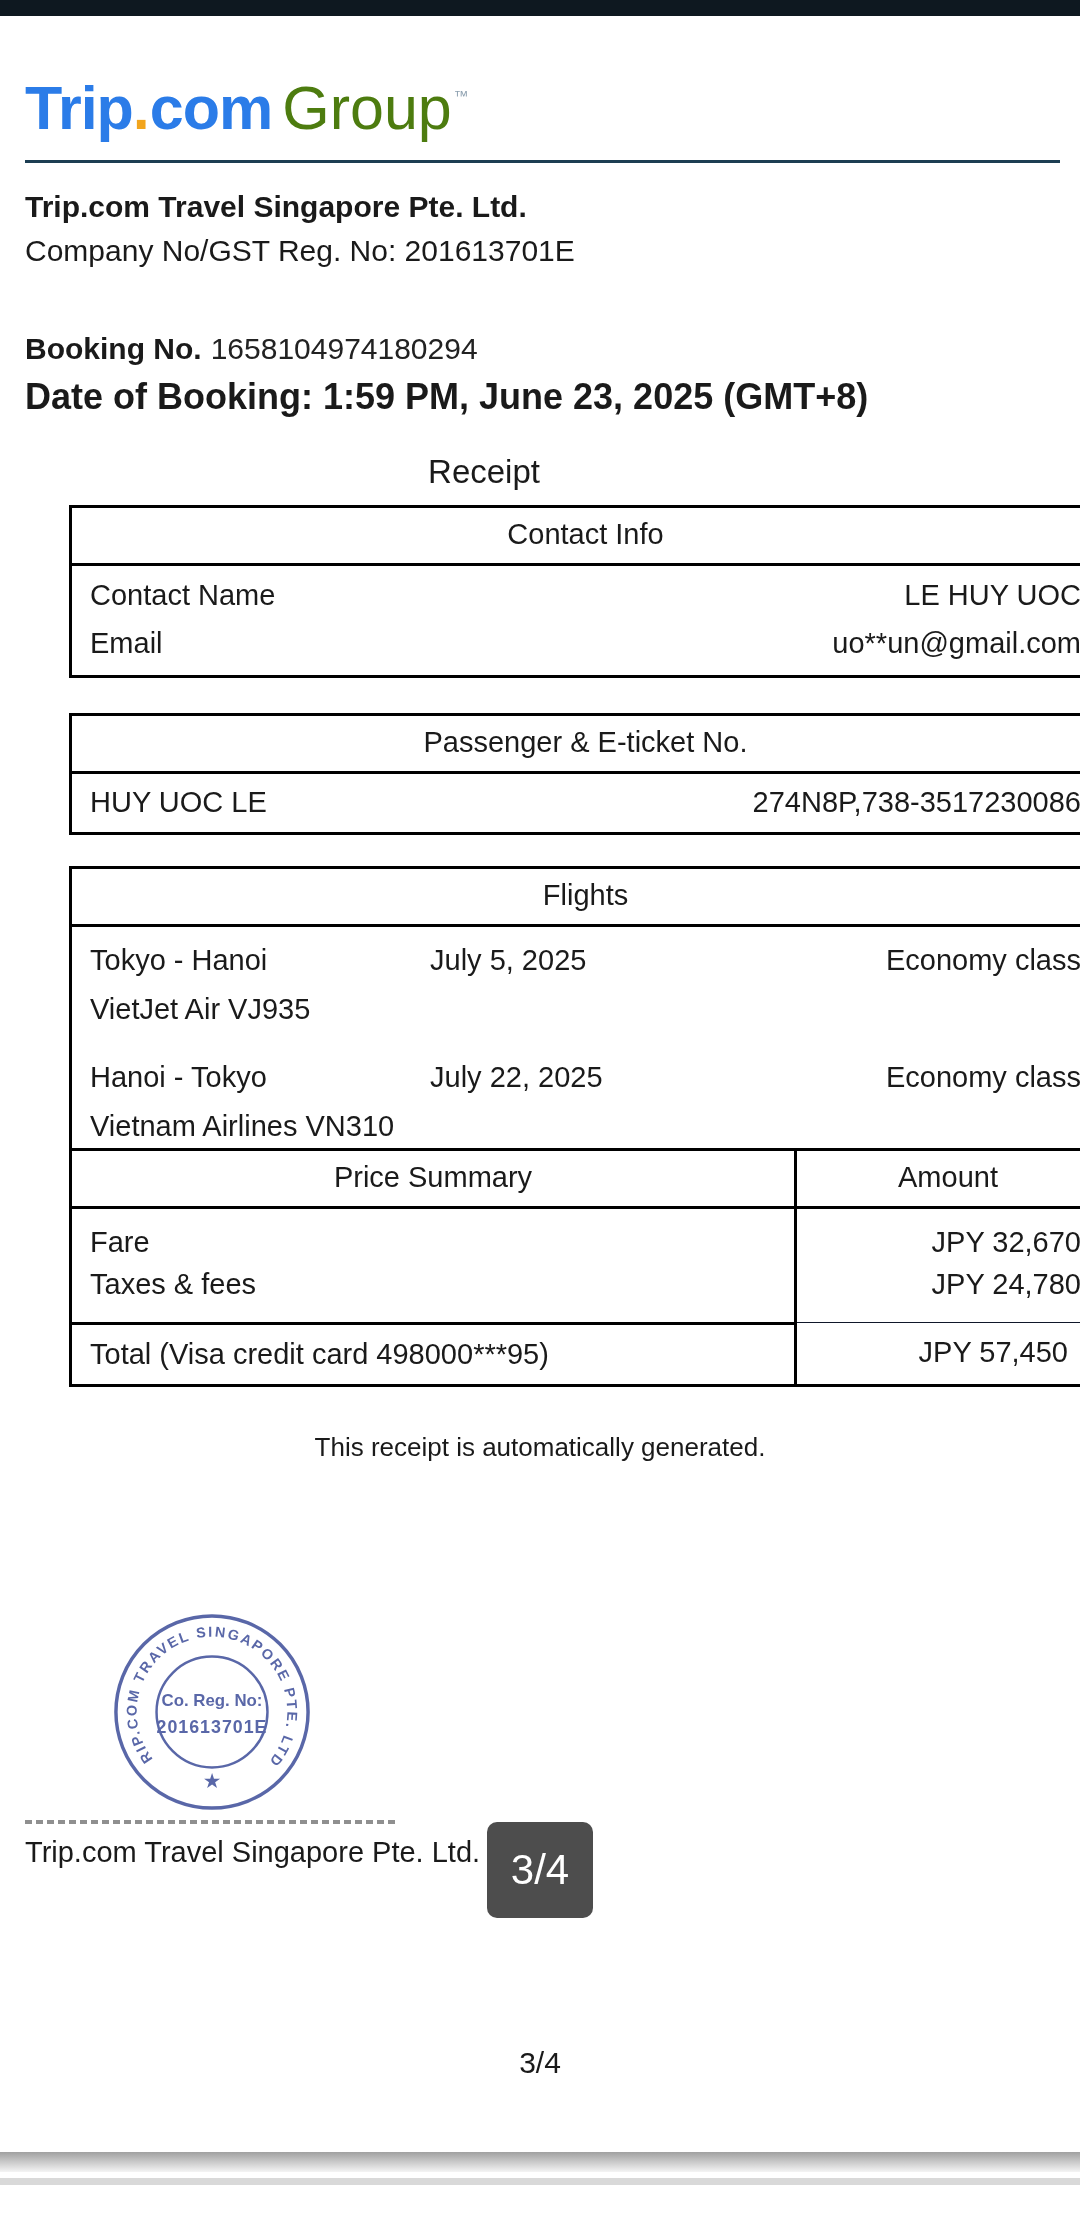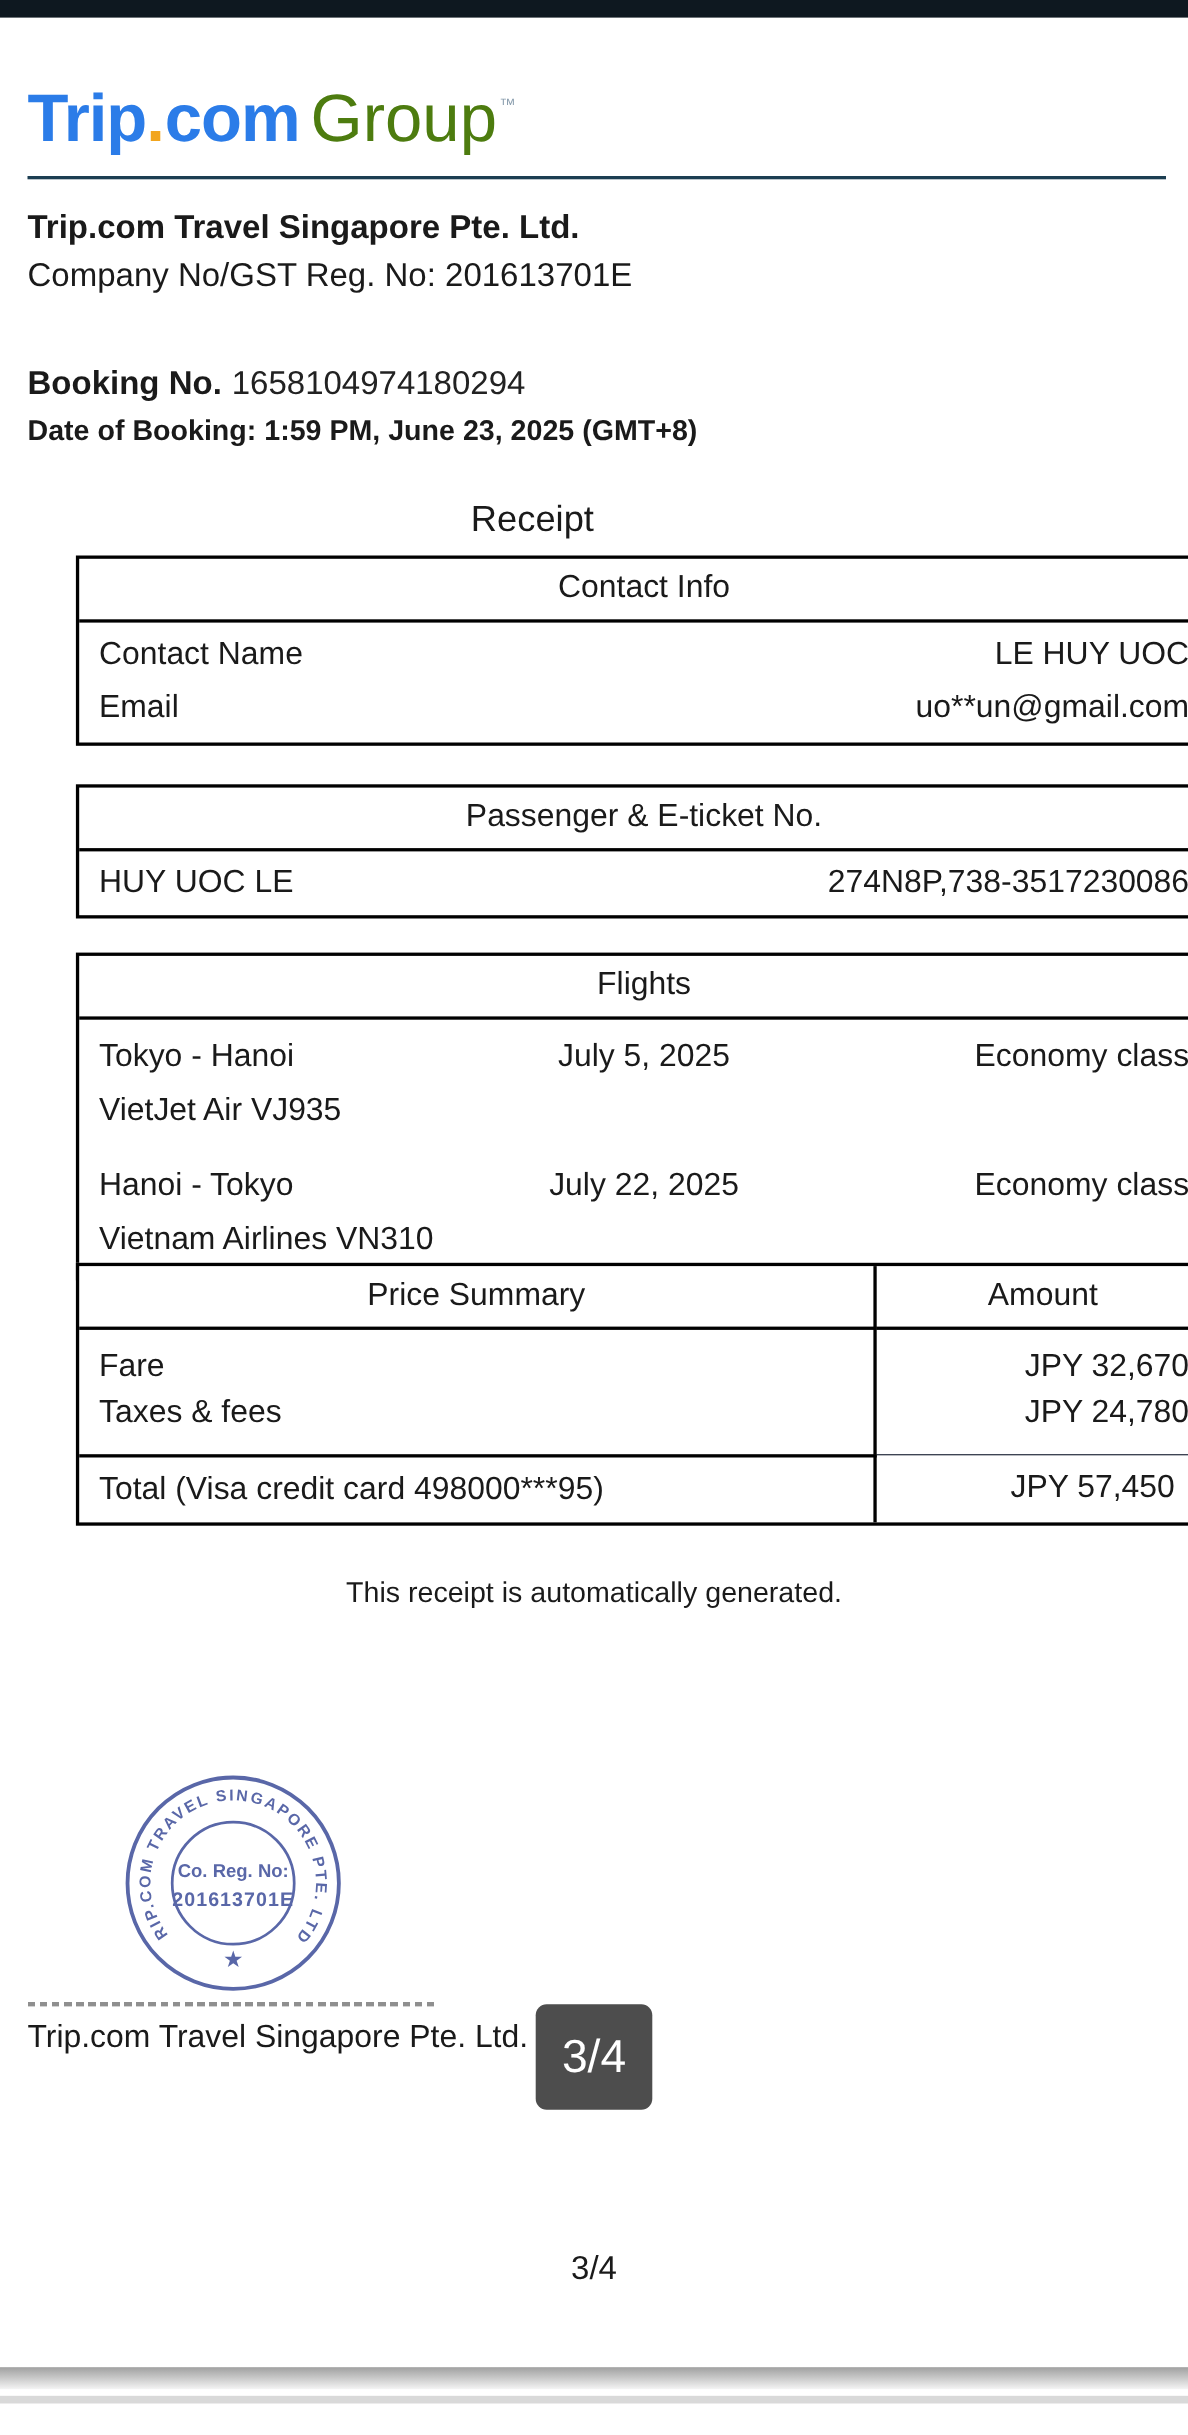--- a/index.html
+++ b/index.html
@@ -14,37 +14,37 @@
   .logo .b{font-weight:bold;color:#2b7ce8;letter-spacing:-1px;}
   .logo .dot{font-weight:bold;color:#f2a51d;}
   .logo .grp{font-weight:400;color:#4d7c0f;letter-spacing:0px;margin-left:10px;}
   .logo .tm{font-size:15px;color:#8da0b0;vertical-align:28px;margin-left:2px;}
   .rule{position:absolute;left:25px;top:160px;width:1035px;height:3px;background:#1c3e52;}
   
   .co-name{position:absolute;left:25px;top:190px;font-size:30px;font-weight:bold;}
   .co-reg{position:absolute;left:25px;top:234px;font-size:30px;}
   .bk-line{position:absolute;left:25px;top:332px;font-size:30px;font-weight:bold;}
   .bk-line .num{font-weight:400;margin-left:9px;color:#222;}
-  .date-line{position:absolute;left:25px;top:376px;font-size:26px;font-weight:bold;}
+  .date-line{position:absolute;left:25px;top:376px;font-size:36px;font-weight:bold;}
   .receipt-title{position:absolute;left:0;top:453px;width:968px;text-align:center;font-size:33px;}
   
   .tbl{position:absolute;left:25px;width:1033px;box-sizing:border-box;border:3px solid #000;
        background:#fff;font-size:29px;margin-left:44px;}
   .tbl .hdr{border-bottom:3px solid #000;text-align:center;padding:10px 0 12px;}
   .kv{display:flex;justify-content:space-between;align-items:baseline;padding:0 18px;line-height:48px;}
   .t-contact{top:505px;}
   .t-contact .body{padding:5px 0 8px;}
   .t-passenger{top:713px;}
   .t-passenger .body{padding:4px 0 6px;}
   
   .t-flights{top:866px;}
   .t-flights .body{padding:12px 0 14px;}
   .fl-line{display:flex;padding:0 18px;line-height:42px;}
   .fl-route{flex:0 0 340px;}
-  .fl-date{flex:1;text-align:center;}
+  .fl-date{flex:1;}
   .fl-cabin{flex:0 0 340px;text-align:right;}
   .fl-air{padding:0 18px;line-height:42px;margin-top:7px;}
   .fl-gap{height:26px;}
   
   .t-price{top:1148px;}
   .pr-row{display:flex;}
   .pr-left{width:725px;box-sizing:border-box;border-right:3px solid #000;}
   .pr-right{flex:1;box-sizing:border-box;}
   .t-price .hrow .pr-left,.t-price .hrow .pr-right{text-align:center;padding:10px 0 12px;border-bottom:3px solid #000;}
   .t-price .brow .pr-left{padding:12px 18px 17px;}

